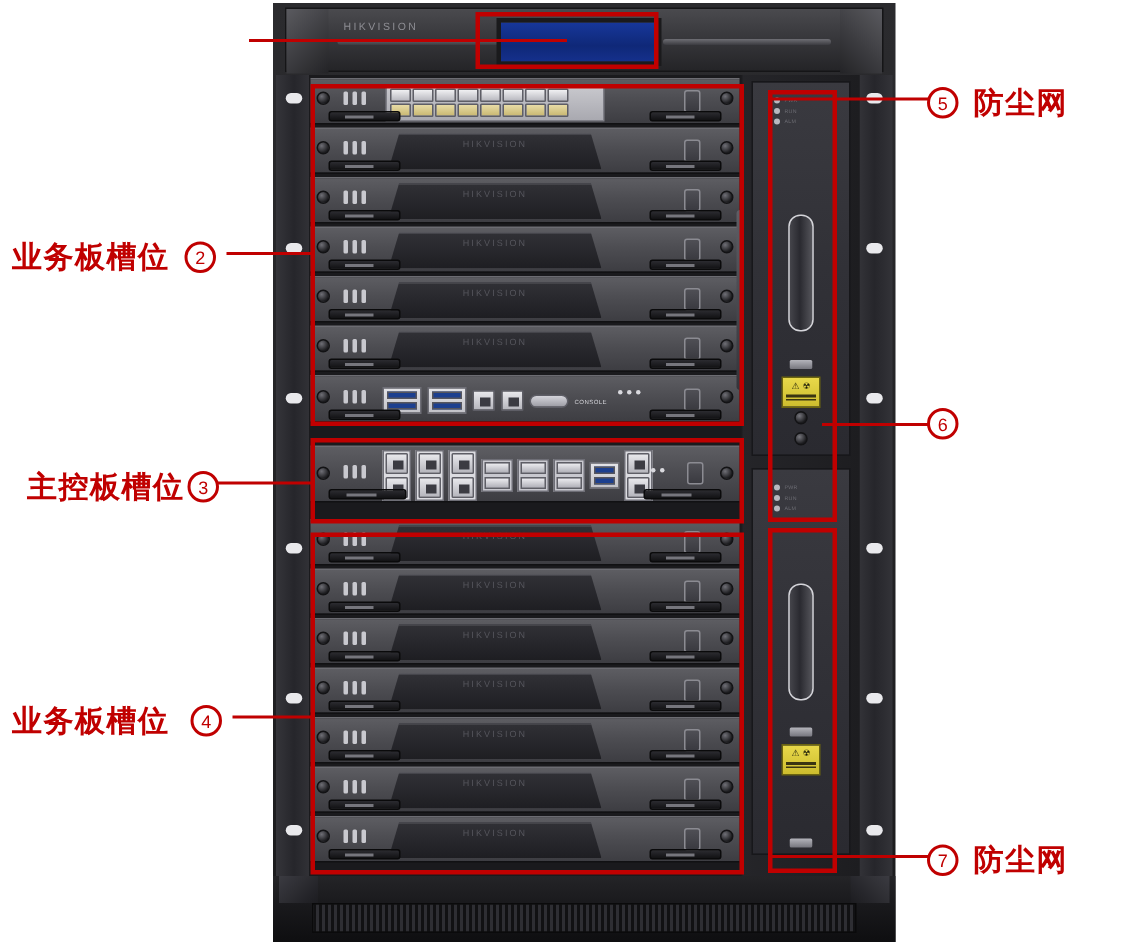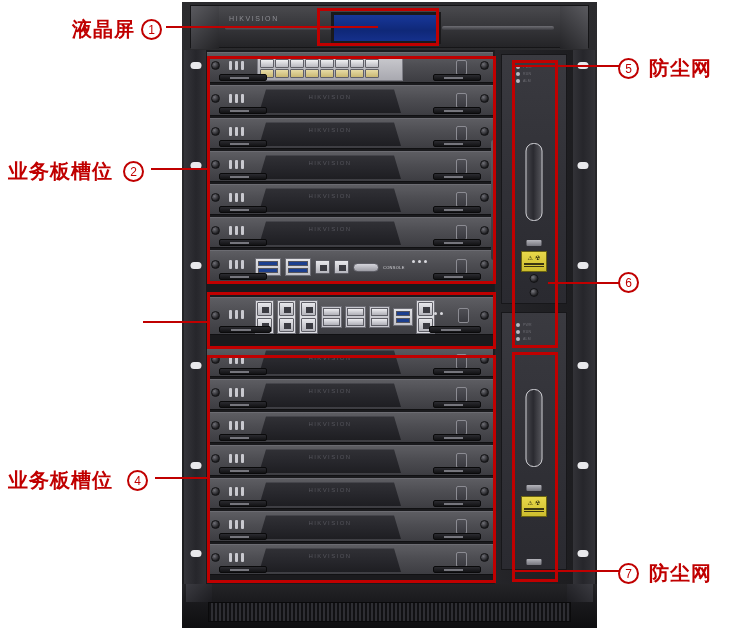--- a/index.html
+++ b/index.html
@@ -719,33 +719,33 @@
   </div>
 
   <div class="annot-box" style="left:317px; top:8px;   width:122px; height:38px"></div>
   <div class="annot-box" style="left:207px; top:56px;  width:289px; height:228px"></div>
   <div class="annot-box" style="left:207px; top:292px; width:289px; height:57px"></div>
   <div class="annot-box" style="left:207px; top:355px; width:289px; height:228px"></div>
   <div class="annot-box" style="left:512px; top:60px;  width:46px;  height:288px"></div>
   <div class="annot-box" style="left:512px; top:352px; width:46px;  height:230px"></div>
 
   <div class="leader" style="left:166px; top:26px; width:212px"></div>
-  <div class="callout" style="left:72px; top:16px;">
-    <span class="callout-text">液晶屏</span>
-    <span class="callout-num" style="margin-left:6px">1</span>
-  </div>
 
   <div class="leader" style="left:151px; top:168px; width:58px"></div>
   <div class="leader" style="left:207px; top:168px; width:2px"></div>
   <div class="callout" style="left:8px; top:158px;">
     <span class="callout-text">业务板槽位</span>
     <span class="callout-num" style="margin-left:10px">2</span>
   </div>
 
   <div class="leader" style="left:143px; top:321px; width:66px"></div>
+  <div class="callout" style="left:18px; top:311px;">
+    <span class="callout-text">主控板槽位</span>
+    <span class="callout-num" style="margin-left:2px">3</span>
+  </div>
 
   <div class="leader" style="left:155px; top:477px; width:54px"></div>
   <div class="callout" style="left:8px; top:467px;">
     <span class="callout-text">业务板槽位</span>
     <span class="callout-num" style="margin-left:14px">4</span>
   </div>
 
   <div class="leader" style="left:514px; top:65px; width:106px"></div>
   <div class="callout" style="left:618px; top:55px;">
     <span class="callout-num">5</span>

